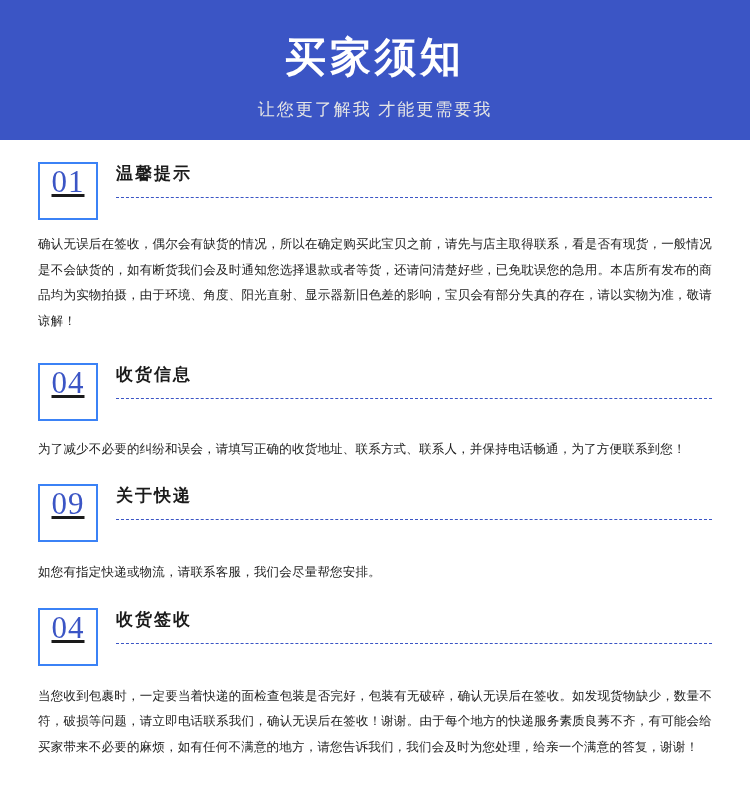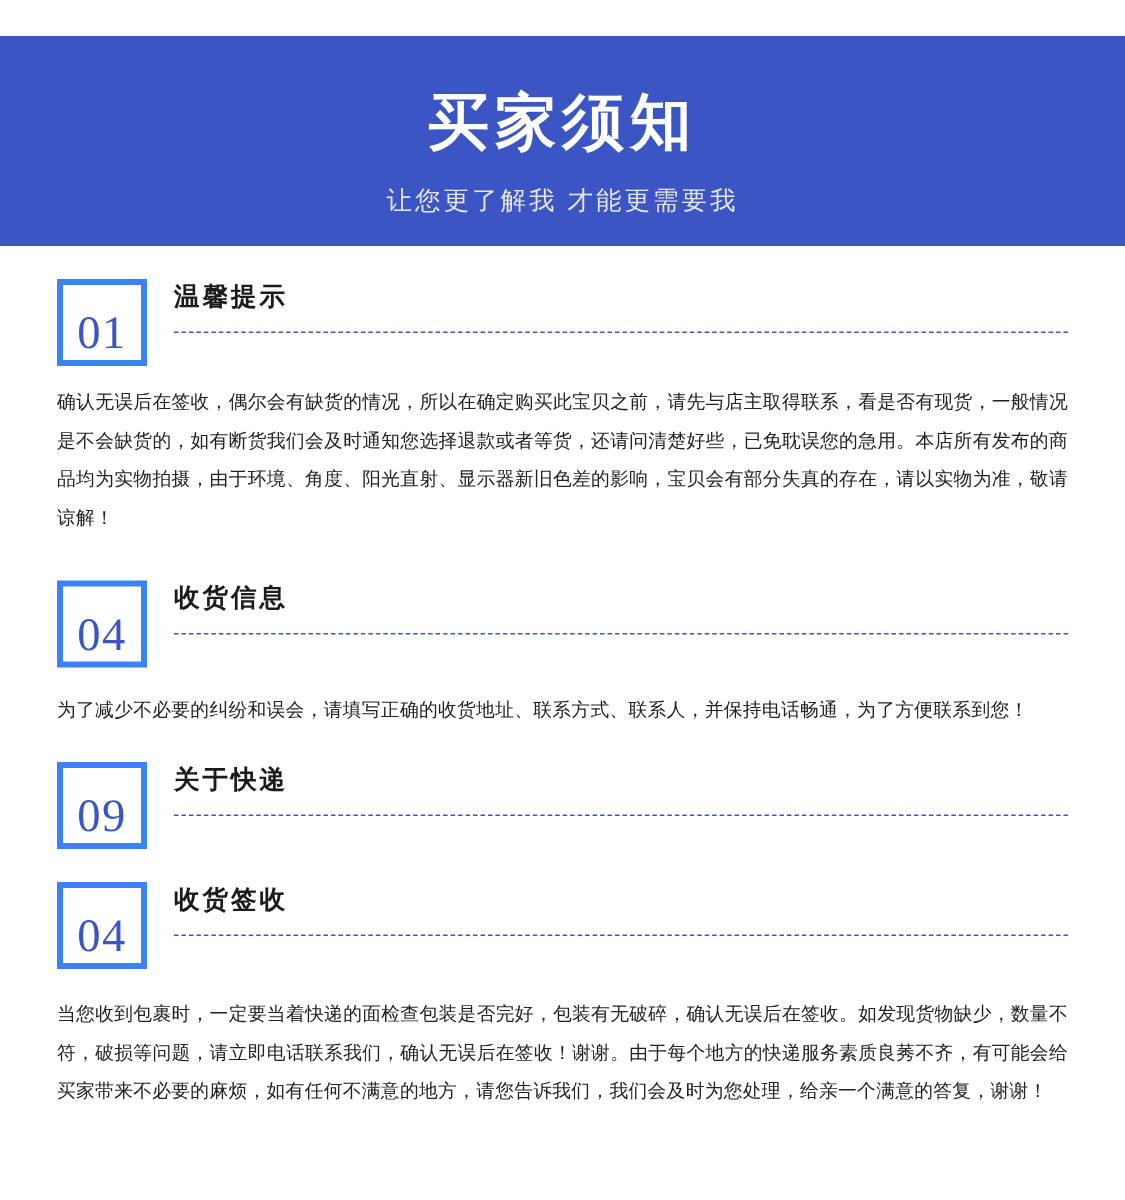--- a/index.html
+++ b/index.html
@@ -13,21 +13,20 @@
     font-family: "Liberation Sans", sans-serif;
     color: #1a1a1a;
     overflow: hidden;
   }
 
   .page {
     width: 750px;
     height: 569px;
     position: relative;
     background: #ffffff;
-    margin-top: 24px;
   }
 
   
   .banner {
     width: 750px;
     height: 140px;
     background: #3b55c5;
     display: flex;
     flex-direction: column;
     align-items: center;
@@ -61,26 +60,27 @@
   }
 
   .sec-head {
     display: flex;
     align-items: center;
     height: 58px;
   }
   .num-box {
     width: 60px;
     height: 58px;
-    border: 4px solid #3b82f6;
+    border: 2px solid #3b82f6;
     box-sizing: border-box;
     display: flex;
-    align-items: flex-end;
+    align-items: flex-start;
     justify-content: center;
     flex: 0 0 auto;
+    text-decoration: underline;
   }
   .num-box span {
     color: #3b55c5;
     font-size: 31px;
     font-family: "Liberation Serif", serif;
     letter-spacing: 1px;
   }
   .head-right {
     flex: 1 1 auto;
     margin-left: 18px;
@@ -159,20 +159,21 @@
     <div class="section sec-3">
       <div class="sec-head">
         <div class="num-box">
           <span>09</span>
         </div>
         <div class="head-right">
           <div class="sec-title">关于快递</div>
           <div class="dash"></div>
         </div>
       </div>
+      <div class="sec-body">如您有指定快递或物流，请联系客服，我们会尽量帮您安排。</div>
     </div>
 
     <div class="section sec-4">
       <div class="sec-head">
         <div class="num-box">
           <span>04</span>
         </div>
         <div class="head-right">
           <div class="sec-title">收货签收</div>
           <div class="dash"></div>

